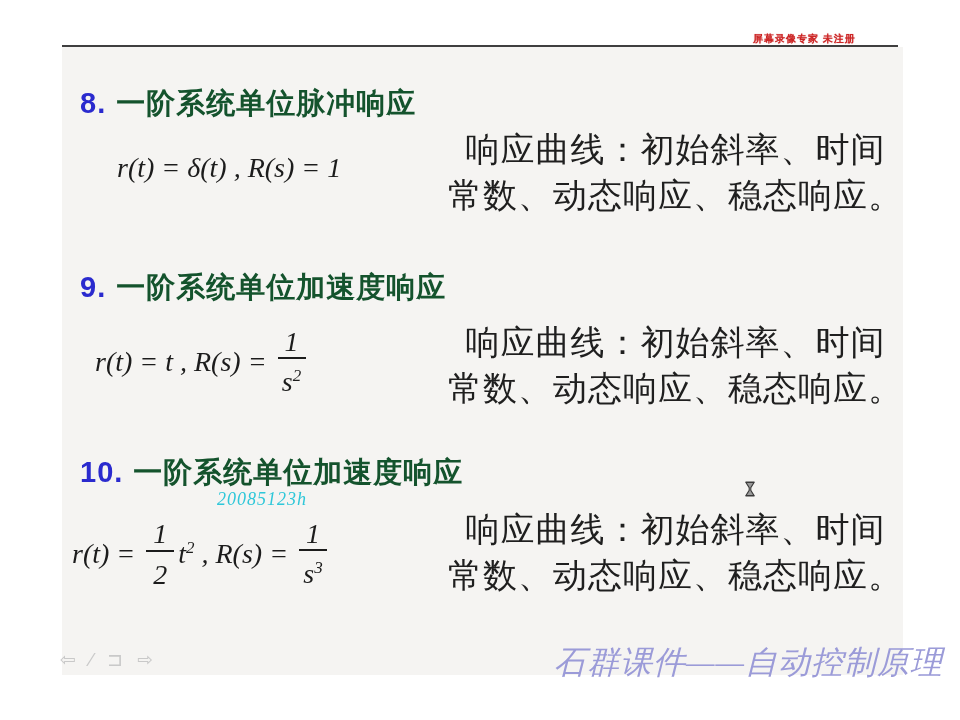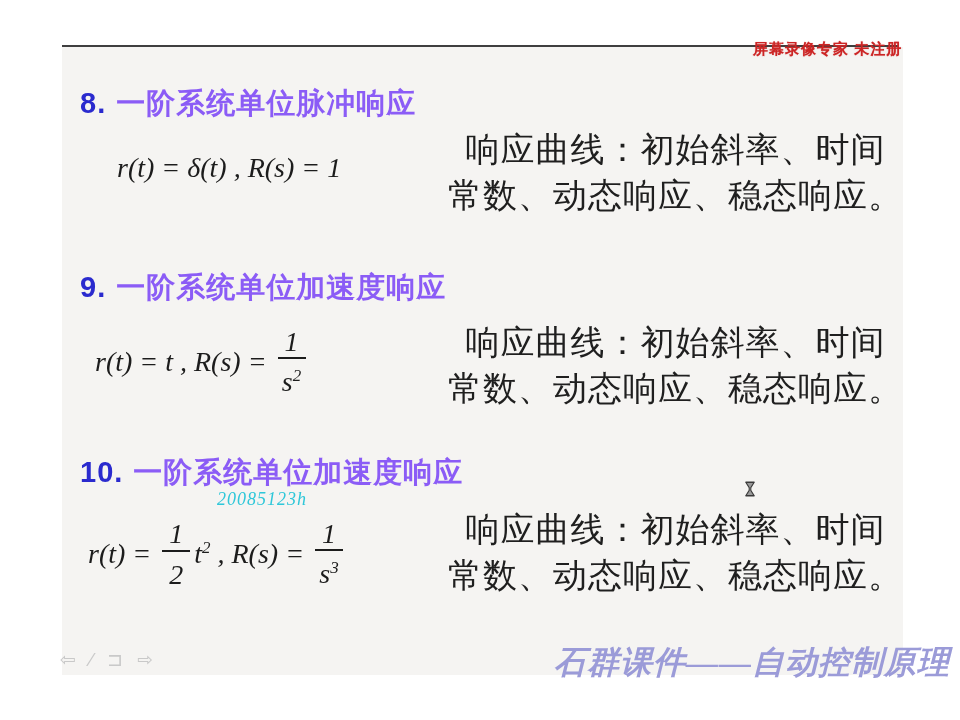--- a/index.html
+++ b/index.html
@@ -10,32 +10,32 @@
   }
   .slide{
     position:absolute;left:62px;top:47px;width:841px;height:628px;
     background:#f5f4f2;
   }
   .top-rule{
     position:absolute;left:62px;top:45px;width:836px;height:2px;
     background:#3f3f3f;
   }
   .rec-watermark{
-    position:absolute;left:753px;top:40px;
-    font-size:15px;font-weight:bold;color:#cc2525;
+    position:absolute;left:753px;top:32px;
+    font-size:10px;font-weight:bold;color:#cc2525;
     letter-spacing:1px;white-space:nowrap;
     text-shadow:0 0 1px rgba(204,37,37,.6);
     text-align:right;
   }
   .heading{
     position:absolute;white-space:nowrap;
     font-weight:bold;font-size:29px;letter-spacing:1px;
   }
   .heading .num{color:#2a2ace;margin-right:10px;font-family:"Liberation Sans","DejaVu Sans",sans-serif;}
-  .heading .title{color:#8b5cf6;}
+  .heading .title{color:#14532d;}
   .formula{
     position:absolute;display:flex;align-items:center;
     font-family:"Liberation Serif","DejaVu Serif",serif;
     font-style:italic;font-size:28px;color:#1c1c1c;white-space:pre;
   }
   .formula sup{font-size:17px;font-style:italic;}
   .frac{display:inline-flex;flex-direction:column;align-items:center;margin:0 4px;}
   .frac .num{border-bottom:2px solid #1c1c1c;padding:0 7px 1px 7px;line-height:1.05;}
   .frac .den{line-height:1.05;padding-top:8px;}
   .desc{
@@ -52,21 +52,21 @@
   }
   .hourglass{position:absolute;left:744px;top:481px;width:12px;height:16px;}
   .nav-bar{
     position:absolute;left:60px;top:649px;display:flex;gap:14px;
     color:#c9c9c9;font-size:19px;line-height:22px;
   }
   .nav-bar span{cursor:default;}
   .footer-caption{
     position:absolute;left:554px;top:641px;white-space:nowrap;
     font-family:"Liberation Serif","DejaVu Serif",serif;
-    font-style:italic;font-weight:bold;font-size:32px;
+    font-style:italic;font-weight:normal;font-size:32px;
     color:#9b9bd8;letter-spacing:1px;
   }
 </style>
 </head>
 <body>
 
 <div class="slide"></div>
 <div class="top-rule"></div>
 
 <div class="rec-watermark">屏幕录像专家 未注册</div>
@@ -94,21 +94,21 @@
 </div>
 <div class="desc" style="left:443px;top:320px;">
   <div>响应曲线：初始斜率、时间</div>
   <div>常数、动态响应、稳态响应。</div>
 </div>
 
 <div class="heading" style="left:80px;top:453px;">
   <span class="num">10.</span><span class="title">一阶系统单位加速度响应</span>
 </div>
 <div class="user-watermark">20085123h</div>
-<div class="formula" style="left:88px;top:512px;height:84px;">
+<div class="formula" style="left:72px;top:512px;height:84px;">
   <span>r(t) = </span>
   <span class="frac">
     <span class="num">1</span>
     <span class="den">2</span>
   </span>
   <span><span>t</span><sup>2</sup></span>
   <span> , </span>
   <span>R(s) = </span>
   <span class="frac">
     <span class="num">1</span>

